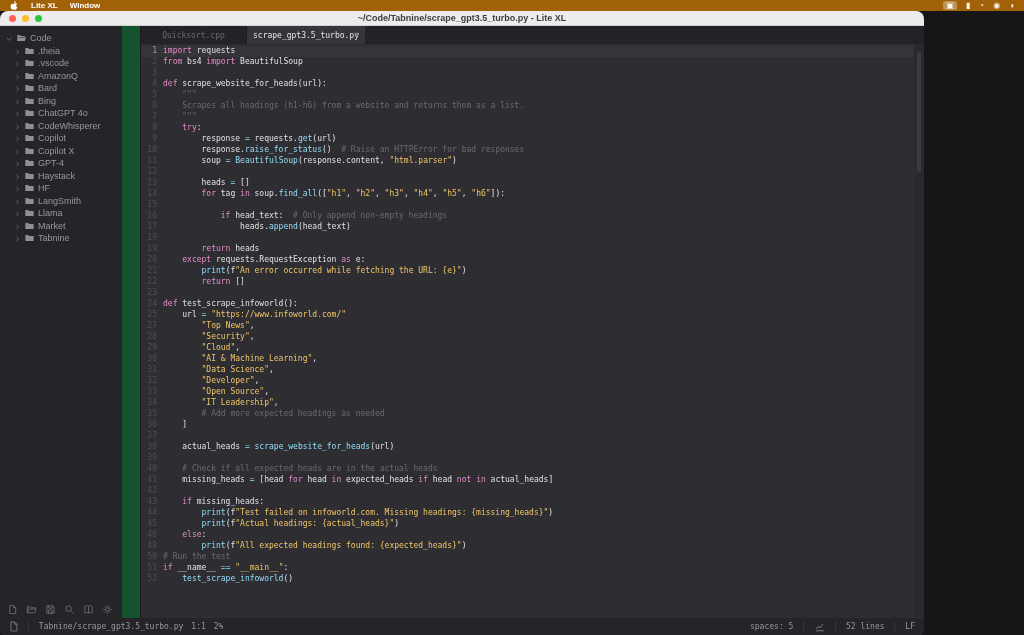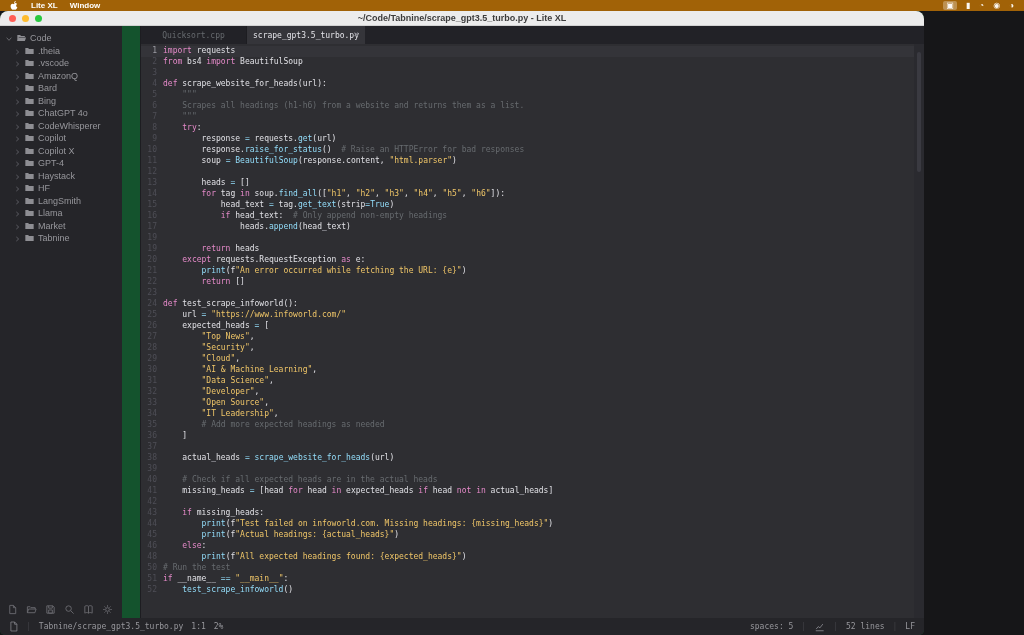--- a/index.html
+++ b/index.html
@@ -395,32 +395,31 @@
             <div class="code-line"><span class="num">5</span><span class="txt"><span class="tok-c">    """</span></span></div>
             <div class="code-line"><span class="num">6</span><span class="txt"><span class="tok-c">    Scrapes all headings (h1-h6) from a website and returns them as a list.</span></span></div>
             <div class="code-line"><span class="num">7</span><span class="txt"><span class="tok-c">    """</span></span></div>
             <div class="code-line"><span class="num">8</span><span class="txt"><span class="tok-n">    </span><span class="tok-k">try</span><span class="tok-n">:</span></span></div>
             <div class="code-line"><span class="num">9</span><span class="txt"><span class="tok-n">        response </span><span class="tok-o">=</span><span class="tok-n"> requests.</span><span class="tok-f">get</span><span class="tok-n">(url)</span></span></div>
             <div class="code-line"><span class="num">10</span><span class="txt"><span class="tok-n">        response.</span><span class="tok-f">raise_for_status</span><span class="tok-n">()  </span><span class="tok-c"># Raise an HTTPError for bad responses</span></span></div>
             <div class="code-line"><span class="num">11</span><span class="txt"><span class="tok-n">        soup </span><span class="tok-o">=</span><span class="tok-n"> </span><span class="tok-f">BeautifulSoup</span><span class="tok-n">(response.content, </span><span class="tok-s">"html.parser"</span><span class="tok-n">)</span></span></div>
             <div class="code-line"><span class="num">12</span><span class="txt"></span></div>
             <div class="code-line"><span class="num">13</span><span class="txt"><span class="tok-n">        heads </span><span class="tok-o">=</span><span class="tok-n"> []</span></span></div>
             <div class="code-line"><span class="num">14</span><span class="txt"><span class="tok-n">        </span><span class="tok-k">for</span><span class="tok-n"> tag </span><span class="tok-k">in</span><span class="tok-n"> soup.</span><span class="tok-f">find_all</span><span class="tok-n">([</span><span class="tok-s">"h1"</span><span class="tok-n">, </span><span class="tok-s">"h2"</span><span class="tok-n">, </span><span class="tok-s">"h3"</span><span class="tok-n">, </span><span class="tok-s">"h4"</span><span class="tok-n">, </span><span class="tok-s">"h5"</span><span class="tok-n">, </span><span class="tok-s">"h6"</span><span class="tok-n">]):</span></span></div>
-            <div class="code-line"><span class="num">15</span><span class="txt"><span class="tok-n">            head_text </span><span class="tok-o">=</span><span class="tok-n"> tag.</span><span class="tok-f">get_text</span><span class="tok-n">(strip</span><span class="tok-o">=</span><span class="tok-b">True</span><span class="tok-n">)</span></span></div>
+            <div class="code-line"><span class="num">15</span></div>
             <div class="code-line"><span class="num">16</span><span class="txt"><span class="tok-n">            </span><span class="tok-k">if</span><span class="tok-n"> head_text:  </span><span class="tok-c"># Only append non-empty headings</span></span></div>
             <div class="code-line"><span class="num">17</span><span class="txt"><span class="tok-n">                heads.</span><span class="tok-f">append</span><span class="tok-n">(head_text)</span></span></div>
             <div class="code-line"><span class="num">19</span><span class="txt"></span></div>
             <div class="code-line"><span class="num">19</span><span class="txt"><span class="tok-n">        </span><span class="tok-k">return</span><span class="tok-n"> heads</span></span></div>
             <div class="code-line"><span class="num">20</span><span class="txt"><span class="tok-n">    </span><span class="tok-k">except</span><span class="tok-n"> requests.RequestException </span><span class="tok-k">as</span><span class="tok-n"> e:</span></span></div>
             <div class="code-line"><span class="num">21</span><span class="txt"><span class="tok-n">        </span><span class="tok-f">print</span><span class="tok-n">(f</span><span class="tok-s">"An error occurred while fetching the URL: {e}"</span><span class="tok-n">)</span></span></div>
             <div class="code-line"><span class="num">22</span><span class="txt"><span class="tok-n">        </span><span class="tok-k">return</span><span class="tok-n"> []</span></span></div>
             <div class="code-line"><span class="num">23</span><span class="txt"></span></div>
             <div class="code-line"><span class="num">24</span><span class="txt"><span class="tok-k">def</span><span class="tok-n"> test_scrape_infoworld():</span></span></div>
             <div class="code-line"><span class="num">25</span><span class="txt"><span class="tok-n">    url </span><span class="tok-o">=</span><span class="tok-n"> </span><span class="tok-s">"https://www.infoworld.com/"</span></span></div>
-            <div class="code-line"><span class="num">26</span><span class="txt"><span class="tok-n">    expected_heads </span><span class="tok-o">=</span><span class="tok-n"> [</span></span></div>
             <div class="code-line"><span class="num">27</span><span class="txt"><span class="tok-n">        </span><span class="tok-s">"Top News"</span><span class="tok-n">,</span></span></div>
             <div class="code-line"><span class="num">28</span><span class="txt"><span class="tok-n">        </span><span class="tok-s">"Security"</span><span class="tok-n">,</span></span></div>
             <div class="code-line"><span class="num">29</span><span class="txt"><span class="tok-n">        </span><span class="tok-s">"Cloud"</span><span class="tok-n">,</span></span></div>
             <div class="code-line"><span class="num">30</span><span class="txt"><span class="tok-n">        </span><span class="tok-s">"AI &amp; Machine Learning"</span><span class="tok-n">,</span></span></div>
             <div class="code-line"><span class="num">31</span><span class="txt"><span class="tok-n">        </span><span class="tok-s">"Data Science"</span><span class="tok-n">,</span></span></div>
             <div class="code-line"><span class="num">32</span><span class="txt"><span class="tok-n">        </span><span class="tok-s">"Developer"</span><span class="tok-n">,</span></span></div>
             <div class="code-line"><span class="num">33</span><span class="txt"><span class="tok-n">        </span><span class="tok-s">"Open Source"</span><span class="tok-n">,</span></span></div>
             <div class="code-line"><span class="num">34</span><span class="txt"><span class="tok-n">        </span><span class="tok-s">"IT Leadership"</span><span class="tok-n">,</span></span></div>
             <div class="code-line"><span class="num">35</span><span class="txt"><span class="tok-n">        </span><span class="tok-c"># Add more expected headings as needed</span></span></div>
             <div class="code-line"><span class="num">36</span><span class="txt"><span class="tok-n">    ]</span></span></div>

